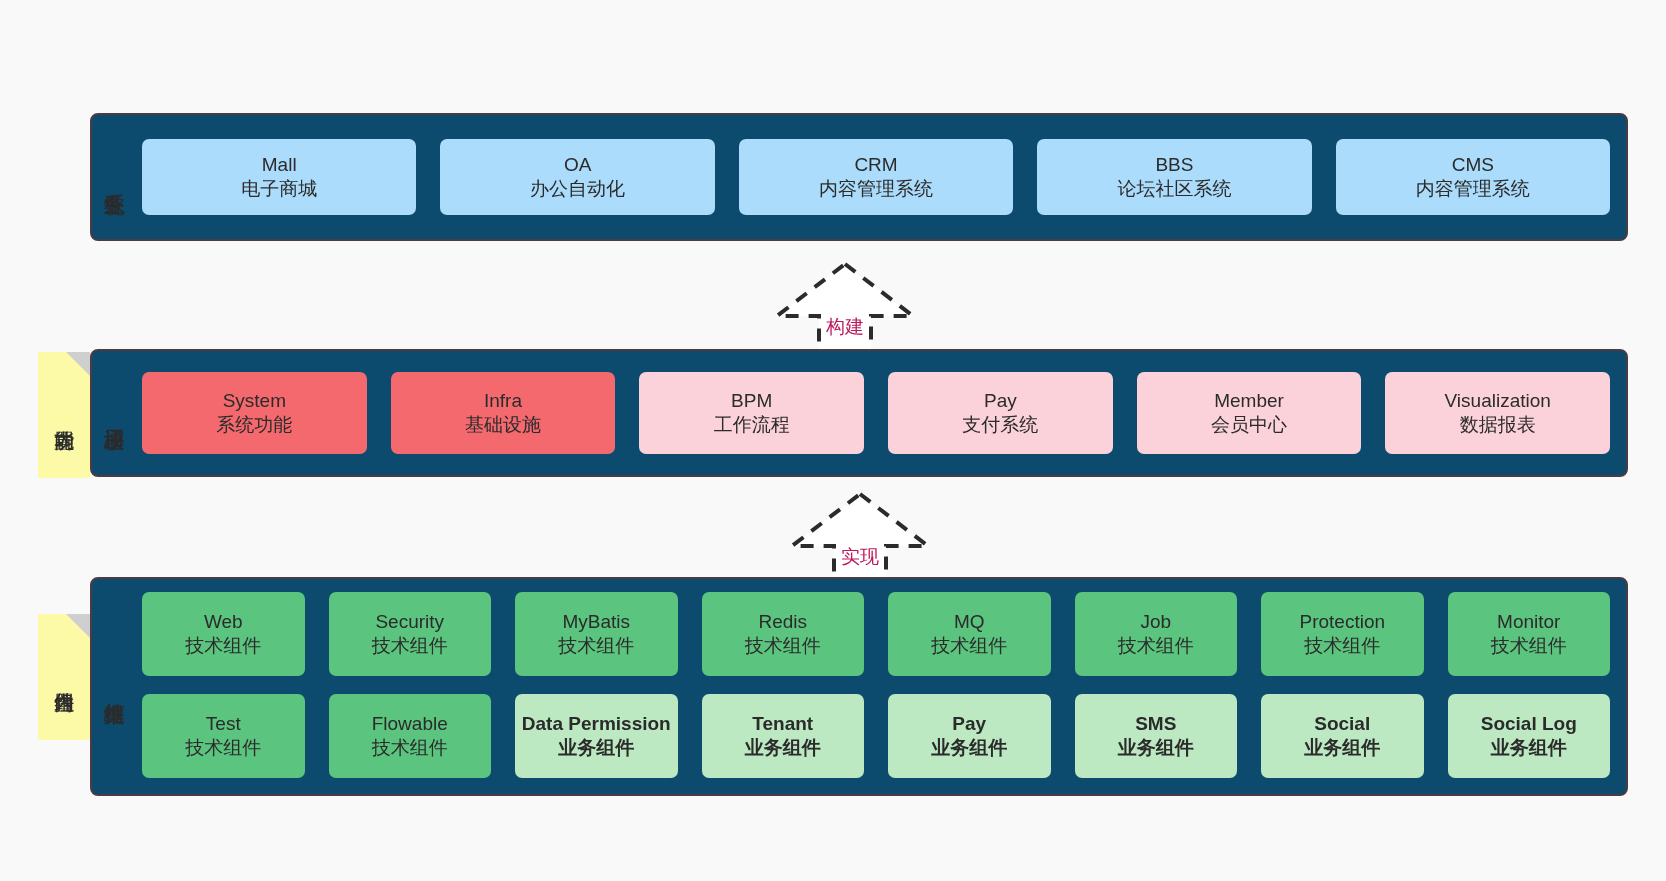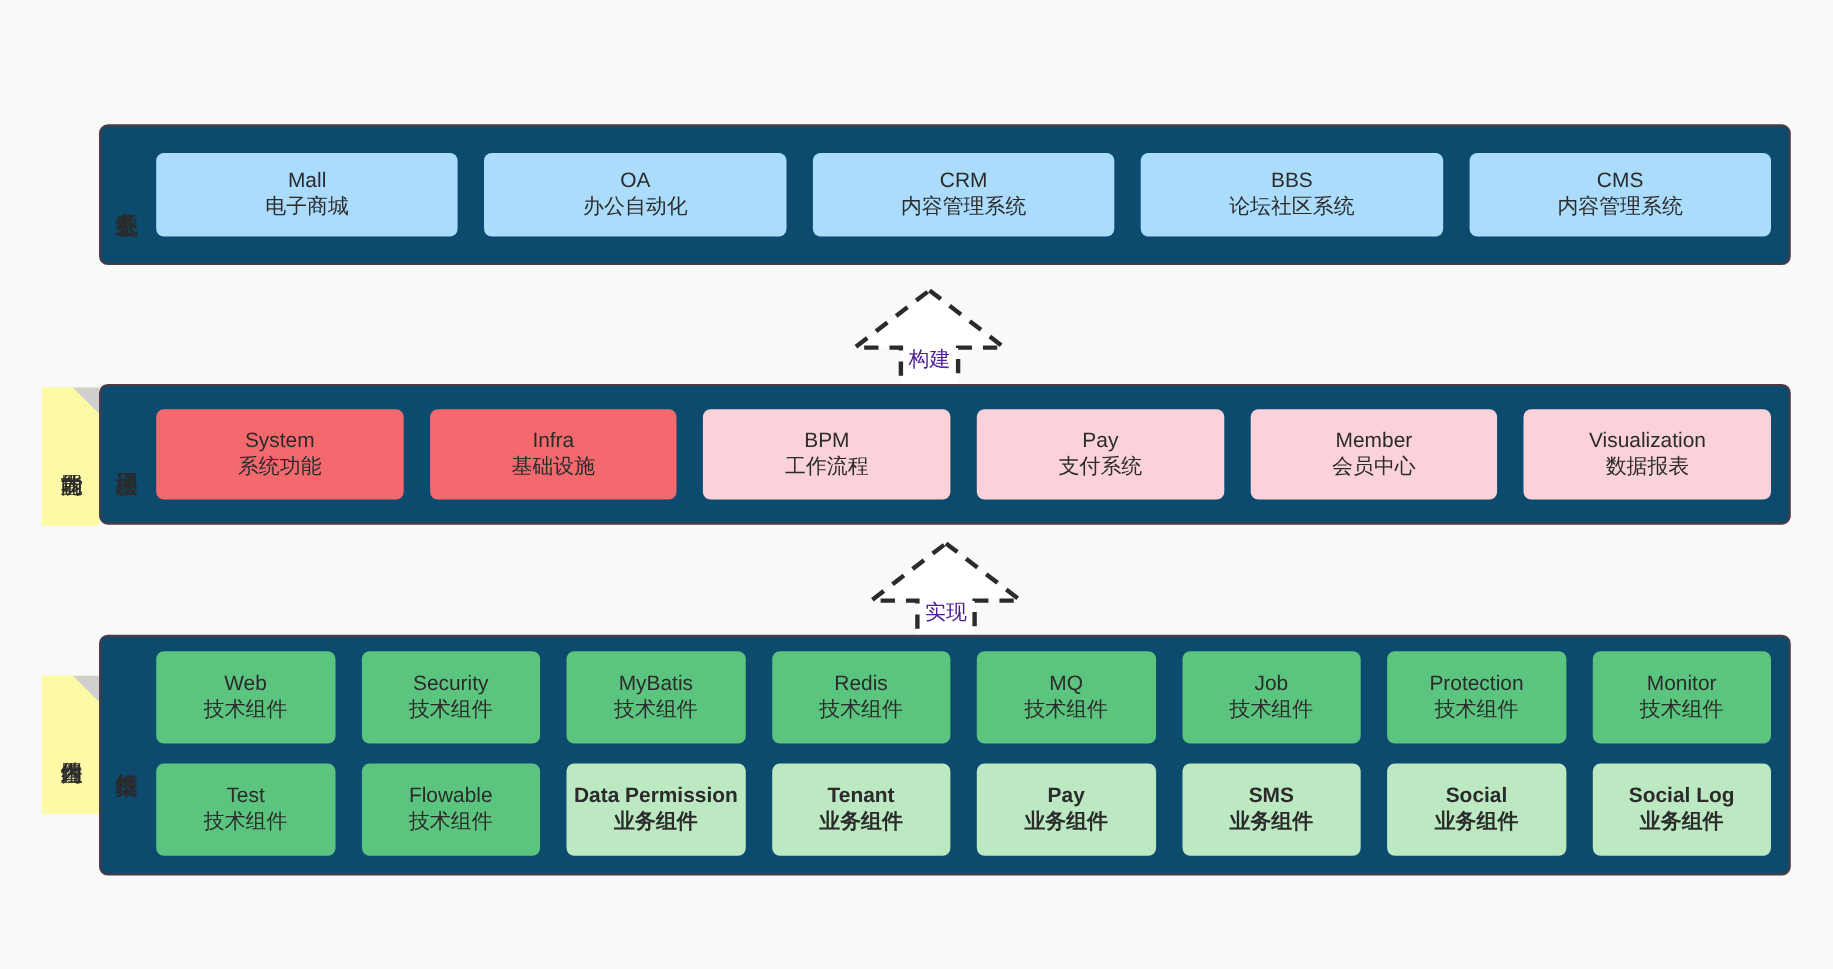--- a/index.html
+++ b/index.html
@@ -160,21 +160,21 @@
     height: 100px;
   }
   .arrow svg { display: block; }
   .arrow-label {
     position: absolute;
     left: 0;
     right: 0;
     bottom: 18px;
     text-align: center;
     font-size: 19px;
-    color: #4c1d95;
+    color: #be185d;
     background: transparent;
     user-select: none;
   }
   #arrow-build   { left: 765px; top: 258px; }
   #arrow-realize { left: 780px; top: 488px; }
 </style>
 </head>
 <body>
 
 <div class="canvas">

